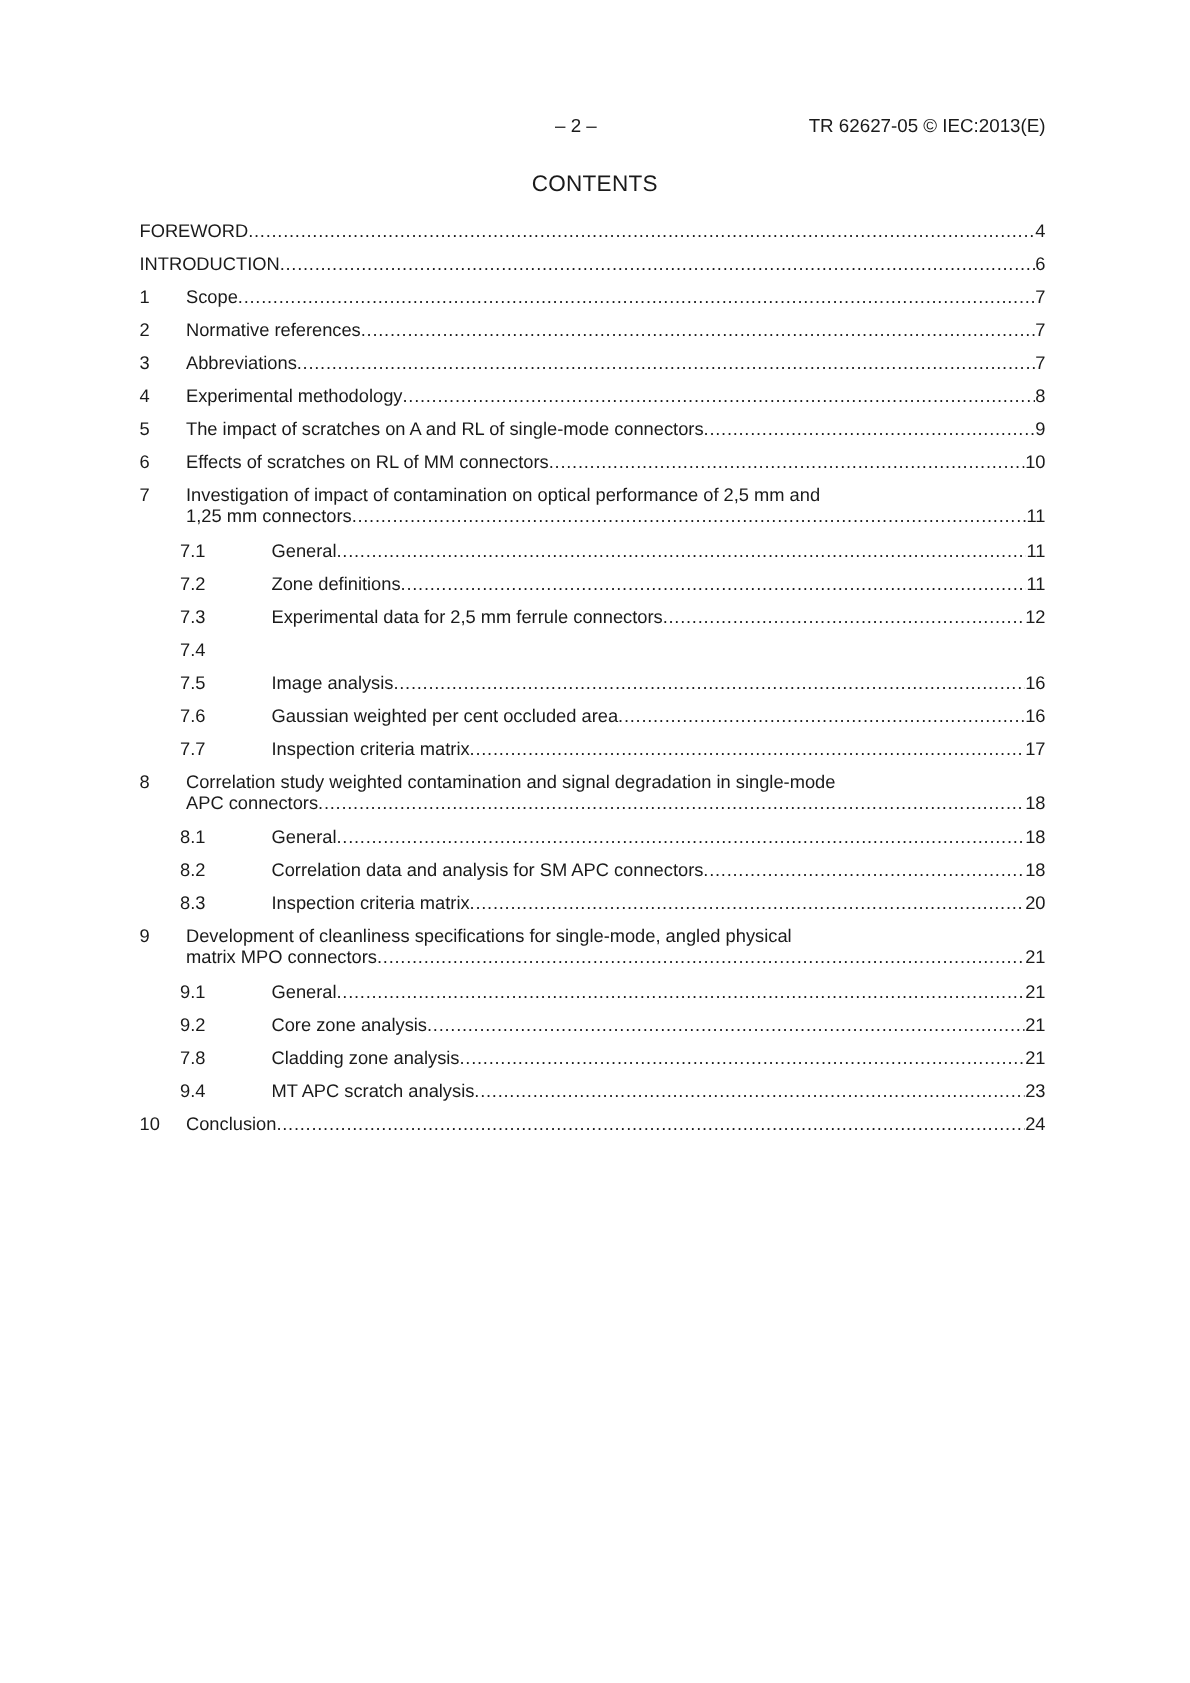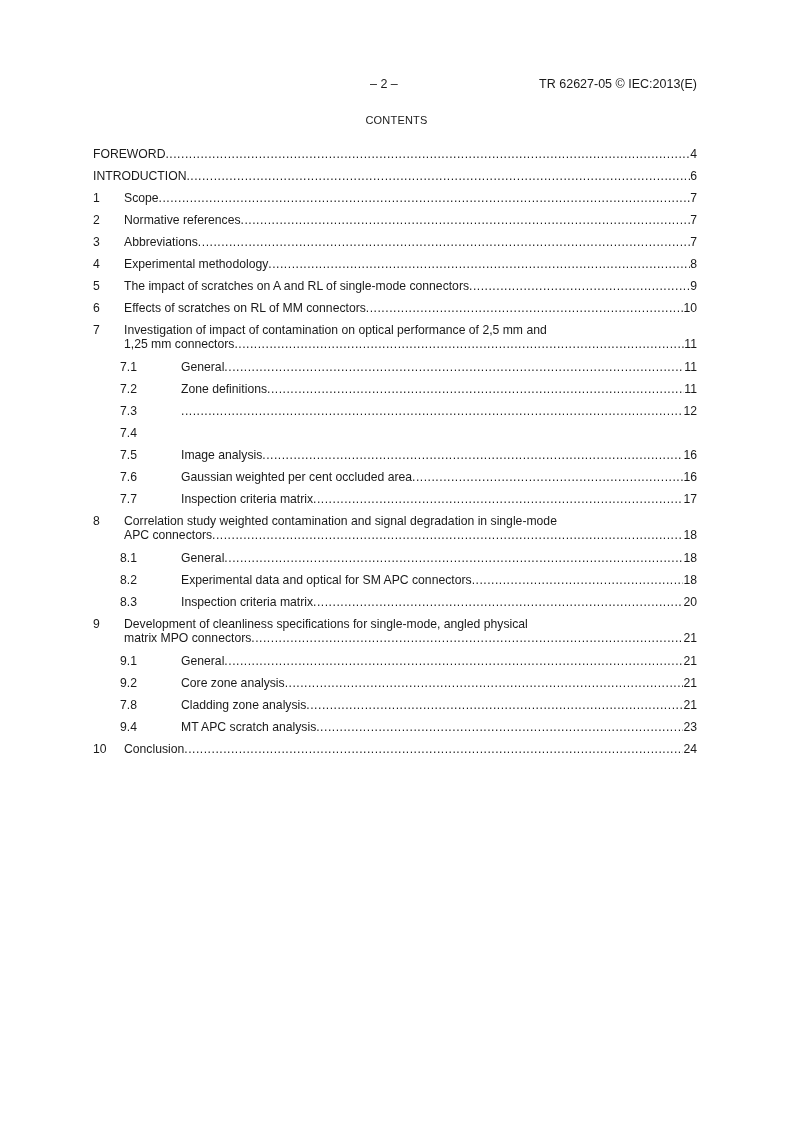--- a/index.html
+++ b/index.html
@@ -1,20 +1,20 @@
 <!DOCTYPE html>
 <html><head>
 <meta charset="utf-8">
 <style>
   html, body { margin: 0; padding: 0; background: #ffffff; }
   body { width: 793px; height: 1122px; position: relative; overflow: hidden;
          font-family: "Liberation Sans", sans-serif; color: #1a1a1a; font-size: 12.2px; }
   .hdr-page { position: absolute; top: 77px; left: 370px; font-size: 12.5px; }
   .hdr-ref { position: absolute; top: 77px; right: 96px; font-size: 12.5px; }
-  .title { position: absolute; top: 114px; left: 0; width: 793px; text-align: center; font-size: 11px; letter-spacing: 0.2px; }
+  .title { position: absolute; top: 114px; left: 0; width: 793px; text-align: center; font-size: 15px; letter-spacing: 0.2px; }
   .toc { position: absolute; left: 93px; width: 604px; }
   .row { position: absolute; left: 0; width: 604px; height: 16px; line-height: 16px; }
   .row .num { position: absolute; left: 0; white-space: nowrap; }
   .row .lead { position: absolute; right: 0; display: flex; white-space: nowrap; overflow: hidden; justify-content: space-between; }
   .row .lead .t { white-space: nowrap; flex: 0 0 auto; }
   .row .lead .dots { flex: 1 1 auto; overflow: hidden; white-space: nowrap; letter-spacing: 0.5px; }
   .row .lead .dots::after { content: "................................................................................................................................................................................................................................................"; }
   .row .lead .pg { flex: 0 0 auto; }
   .plain { position: absolute; white-space: nowrap; text-align: right; }
 </style>
@@ -121,20 +121,21 @@
     <span class="num" style="left:27px">7.2</span>
     <div class="lead" style="left:88px">
         <span class="t">Zone definitions</span>
         <span class="dots"></span>
         <span class="pg">11</span>
       </div>
   </div>
   <div class="row" style="top:403px">
     <span class="num" style="left:27px">7.3</span>
     <div class="lead" style="left:88px">
+        <span class="t">Experimental data for 2,5 mm ferrule connectors</span>
         <span class="dots"></span>
         <span class="pg">12</span>
       </div>
   </div>
   <div class="row" style="top:425px">
     <span class="num" style="left:27px">7.4</span>
   </div>
   <div class="row" style="top:447px">
     <span class="num" style="left:27px">7.5</span>
     <div class="lead" style="left:88px">
@@ -175,21 +176,21 @@
     <span class="num" style="left:27px">8.1</span>
     <div class="lead" style="left:88px">
         <span class="t">General</span>
         <span class="dots"></span>
         <span class="pg">18</span>
       </div>
   </div>
   <div class="row" style="top:572px">
     <span class="num" style="left:27px">8.2</span>
     <div class="lead" style="left:88px">
-        <span class="t">Experimental data and optical for SM APC connectors</span>
+        <span class="t">Correlation data and analysis for SM APC connectors</span>
         <span class="dots"></span>
         <span class="pg">18</span>
       </div>
   </div>
   <div class="row" style="top:594px">
     <span class="num" style="left:27px">8.3</span>
     <div class="lead" style="left:88px">
         <span class="t">Inspection criteria matrix</span>
         <span class="dots"></span>
         <span class="pg">20</span>

